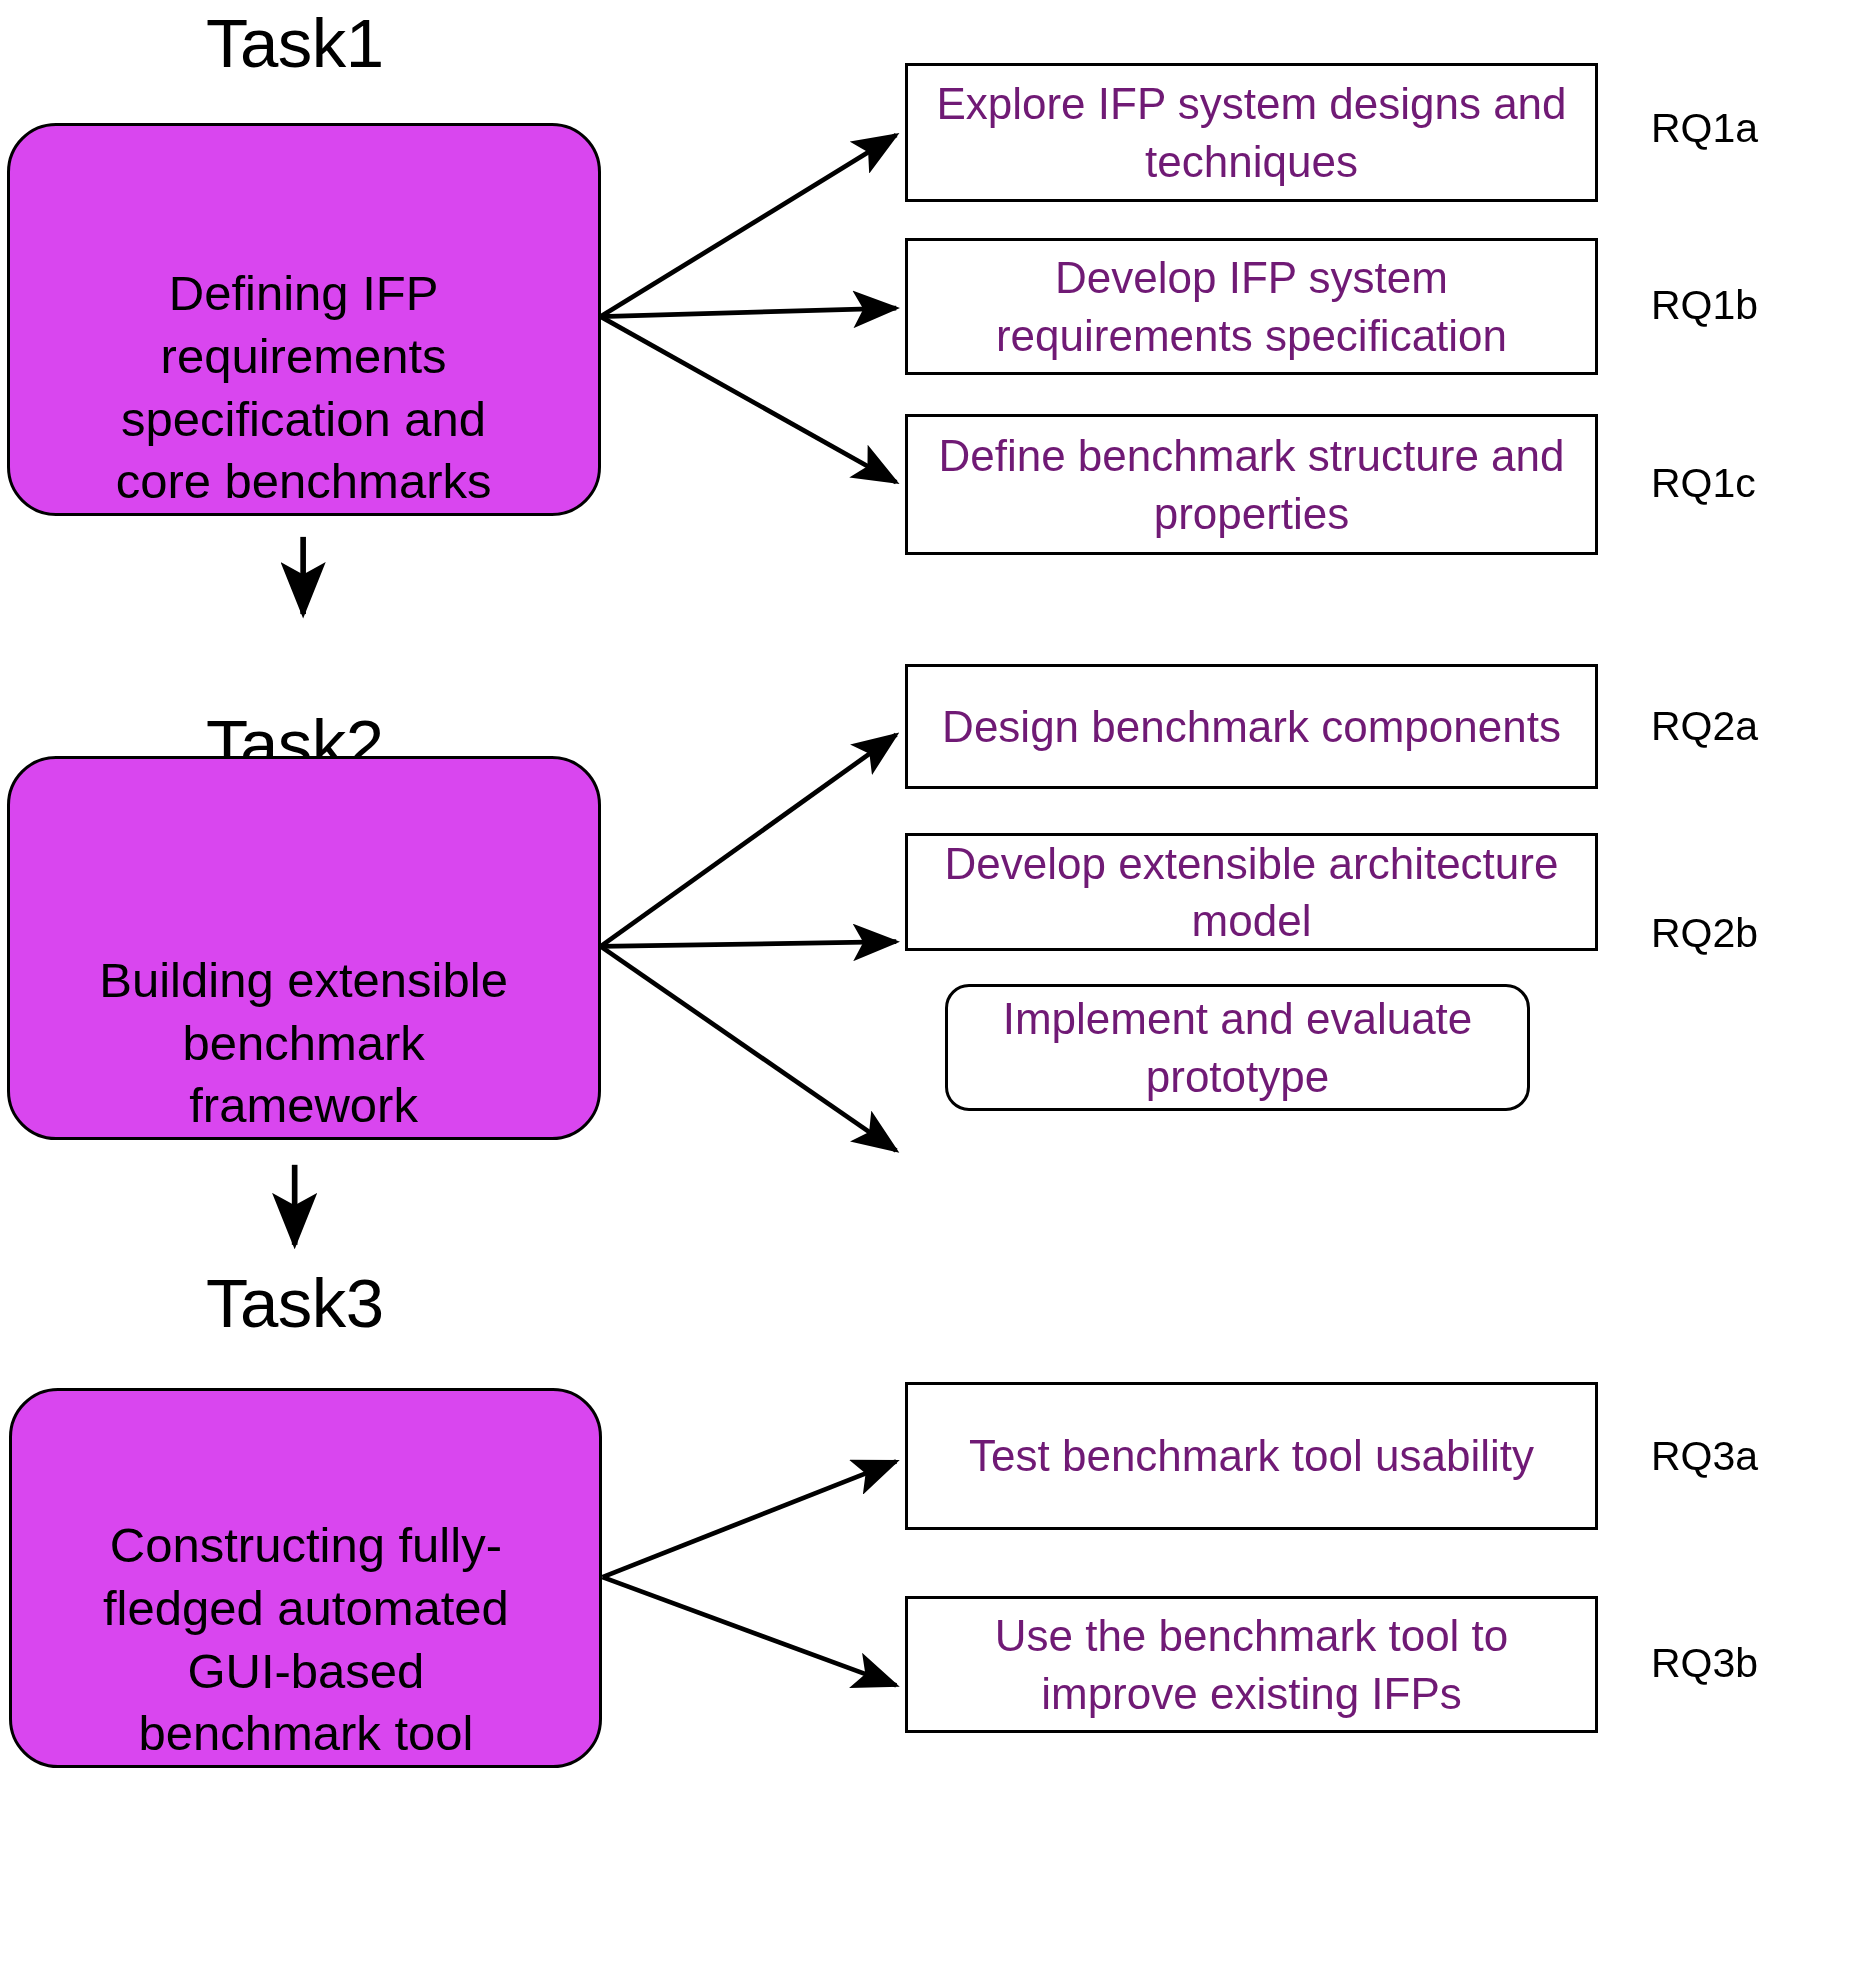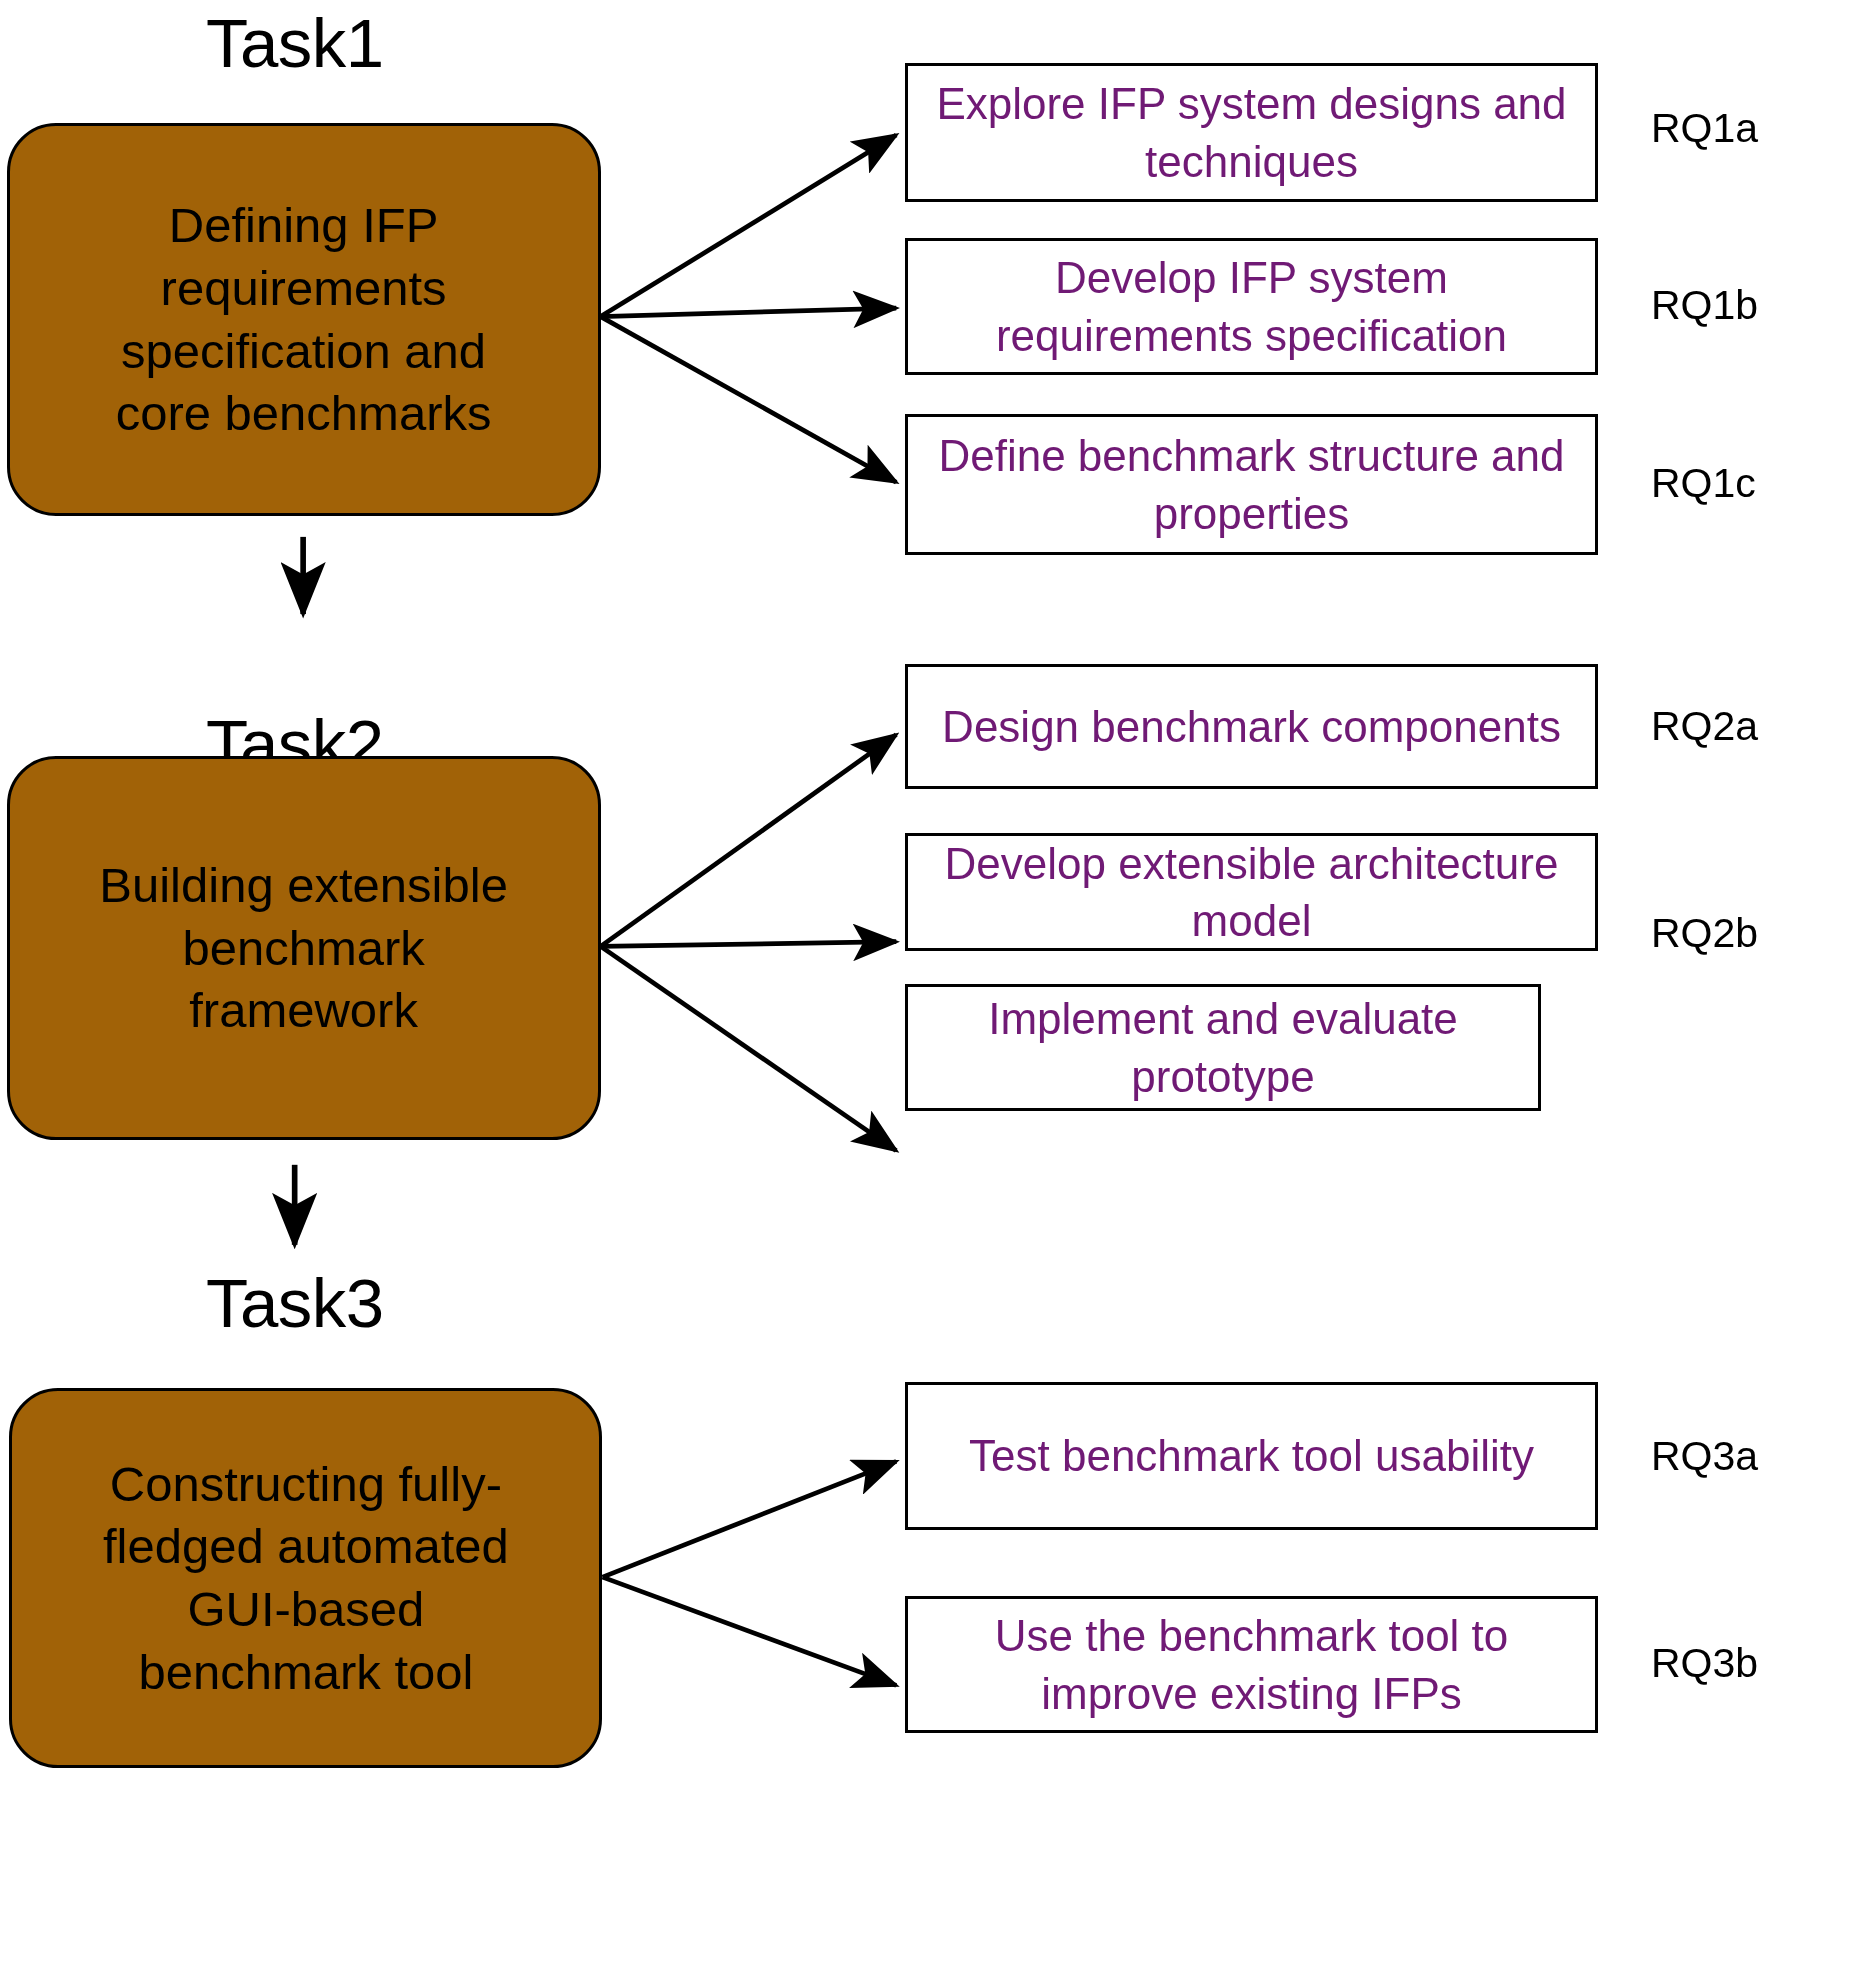--- a/index.html
+++ b/index.html
@@ -30,23 +30,23 @@
     line-height: 1;
     color: #000;
     white-space: nowrap;
     letter-spacing: -0.5px;
   }
   .task-box {
     position: absolute;
     box-sizing: border-box;
     border: 3.8px solid #000;
     border-radius: 49px;
-    background: #a16207;
+    background: #d946ef;
     display: flex;
-    align-items: center;
+    align-items: flex-end;
     justify-content: center;
     text-align: center;
   }
   .task-box .task-text {
     font-size: 49px;
     line-height: 1.28;
     padding: 0 38px;
     color: #000;
   }
   .rq-box {
@@ -141,21 +141,21 @@
   <div class="rq-box" style="left:905px; top:664px; width:693px; height:125px;align-items:center;">
     <div class="rq-text">Design benchmark components</div>
   </div>
   <div class="rq-tag" style="left:1651px; top:706px;">RQ2a</div>
 
   <div class="rq-box" style="left:905px; top:833px; width:693px; height:118px;">
     <div class="rq-text">Develop extensible architecture model</div>
   </div>
   <div class="rq-tag" style="left:1651px; top:913px;">RQ2b</div>
 
-  <div class="rq-box" style="left:905px; top:984px; width:636px; height:127px;">
+  <div class="rq-box" style="left:945px; top:984px; width:585px; height:127px;border-radius:24px;">
     <div class="rq-text">Implement and evaluate prototype</div>
   </div>
   <div class="rq-tag" style="left:1651px; top:1031px;"></div>
 
   <div class="task-label" style="left:206px; top:1269px;">Task3</div>
 
   <div class="task-box" style="left:9.4px; top:1388px; width:593px; height:380px;">
     <div class="task-text" style="max-width:461px;">Constructing fully-fledged automated GUI-based benchmark tool</div>
   </div>
 

